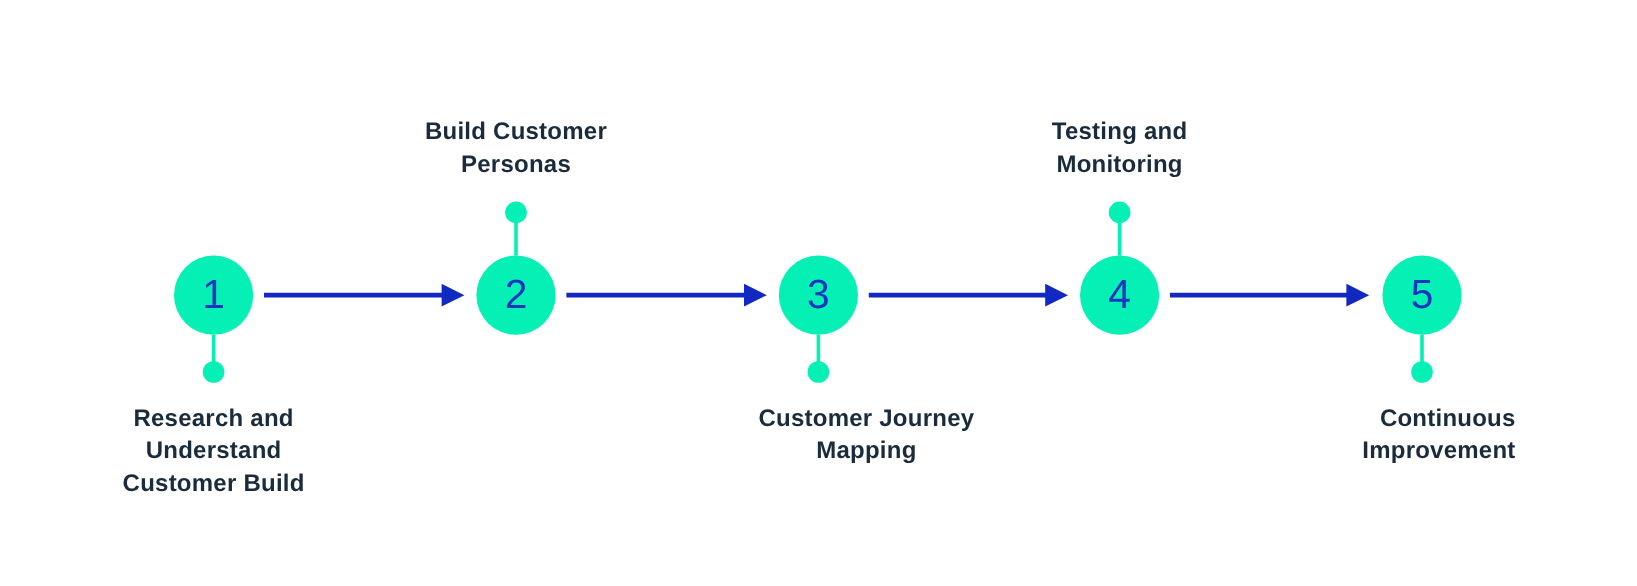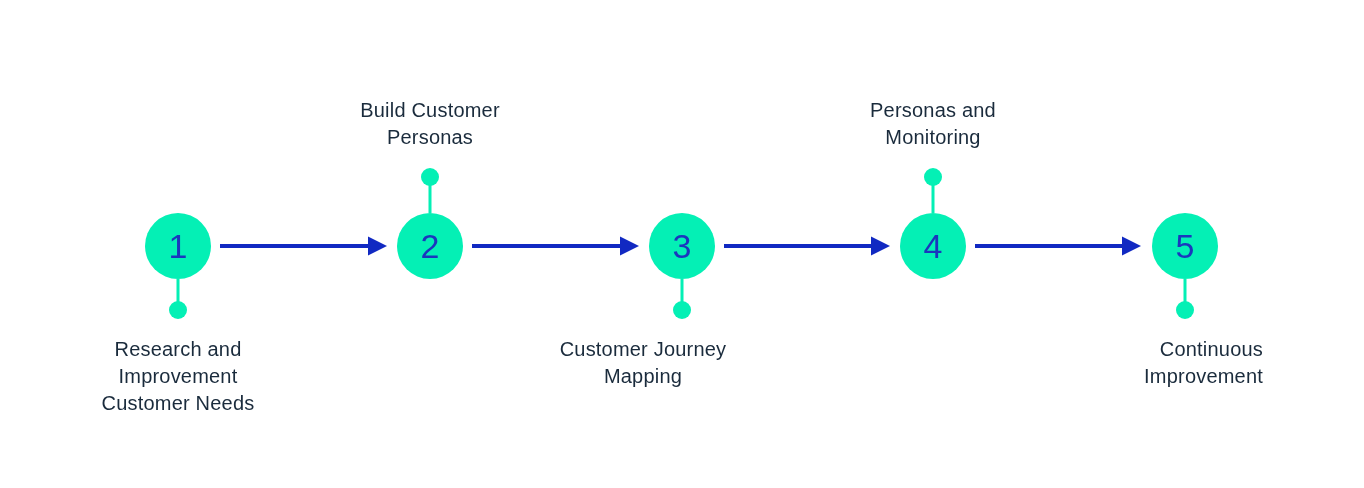--- a/index.html
+++ b/index.html
@@ -26,21 +26,21 @@
     left: 0; top: 0;
     width: 1364px; height: 488px;
     pointer-events: none;
   }
   .step-label {
     position: absolute;
     transform: translateX(-50%);
     text-align: center;
     font-size: 20px;
     line-height: 27px;
-    font-weight: 400;
+    font-weight: 700;
     color: var(--label-text);
     letter-spacing: 0.2px;
   }
   .step-label.below { top: 336px; }
   .step-label.above { bottom: 337px; }
   .w170 { width: 176px; }
   .w200 { width: 210px; }
   .w150 { width: 156px; text-align: right; }
   .w145 { width: 150px; }
   .circle {
@@ -103,48 +103,48 @@
       <polygon points="1122,236.5 1141,246 1122,255.5" style="fill:var(--arrow)"></polygon>
     </g>
   </svg>
 
   <div>
     <div class="stem below" style="left:178px"></div>
     <div class="dot below" style="left:178px"></div>
     <div class="circle" style="left:178px">
       <span class="num">1</span>
     </div>
-    <div class="step-label below w170" style="left:178px">Research and Improvement Customer Needs</div>
+    <div class="step-label below w170" style="left:178px">Research and Understand Customer Build</div>
   </div>
 
   <div>
     <div class="stem above" style="left:430px"></div>
     <div class="dot above" style="left:430px"></div>
     <div class="circle" style="left:430px">
       <span class="num">2</span>
     </div>
     <div class="step-label above w170" style="left:430px">Build Customer Personas</div>
   </div>
 
   <div>
     <div class="stem below" style="left:682px"></div>
     <div class="dot below" style="left:682px"></div>
     <div class="circle" style="left:682px">
       <span class="num">3</span>
     </div>
-    <div class="step-label below w200" style="left:643px">Customer Journey Mapping</div>
+    <div class="step-label below w200" style="left:722px">Customer Journey Mapping</div>
   </div>
 
   <div>
     <div class="stem above" style="left:933px"></div>
     <div class="dot above" style="left:933px"></div>
     <div class="circle" style="left:933px">
       <span class="num">4</span>
     </div>
-    <div class="step-label above w145" style="left:933px">Personas and Monitoring</div>
+    <div class="step-label above w145" style="left:933px">Testing and Monitoring</div>
   </div>
 
   <div>
     <div class="stem below" style="left:1185px"></div>
     <div class="dot below" style="left:1185px"></div>
     <div class="circle" style="left:1185px">
       <span class="num">5</span>
     </div>
     <div class="step-label below w150" style="left:1185px">Continuous Improvement</div>
   </div>

